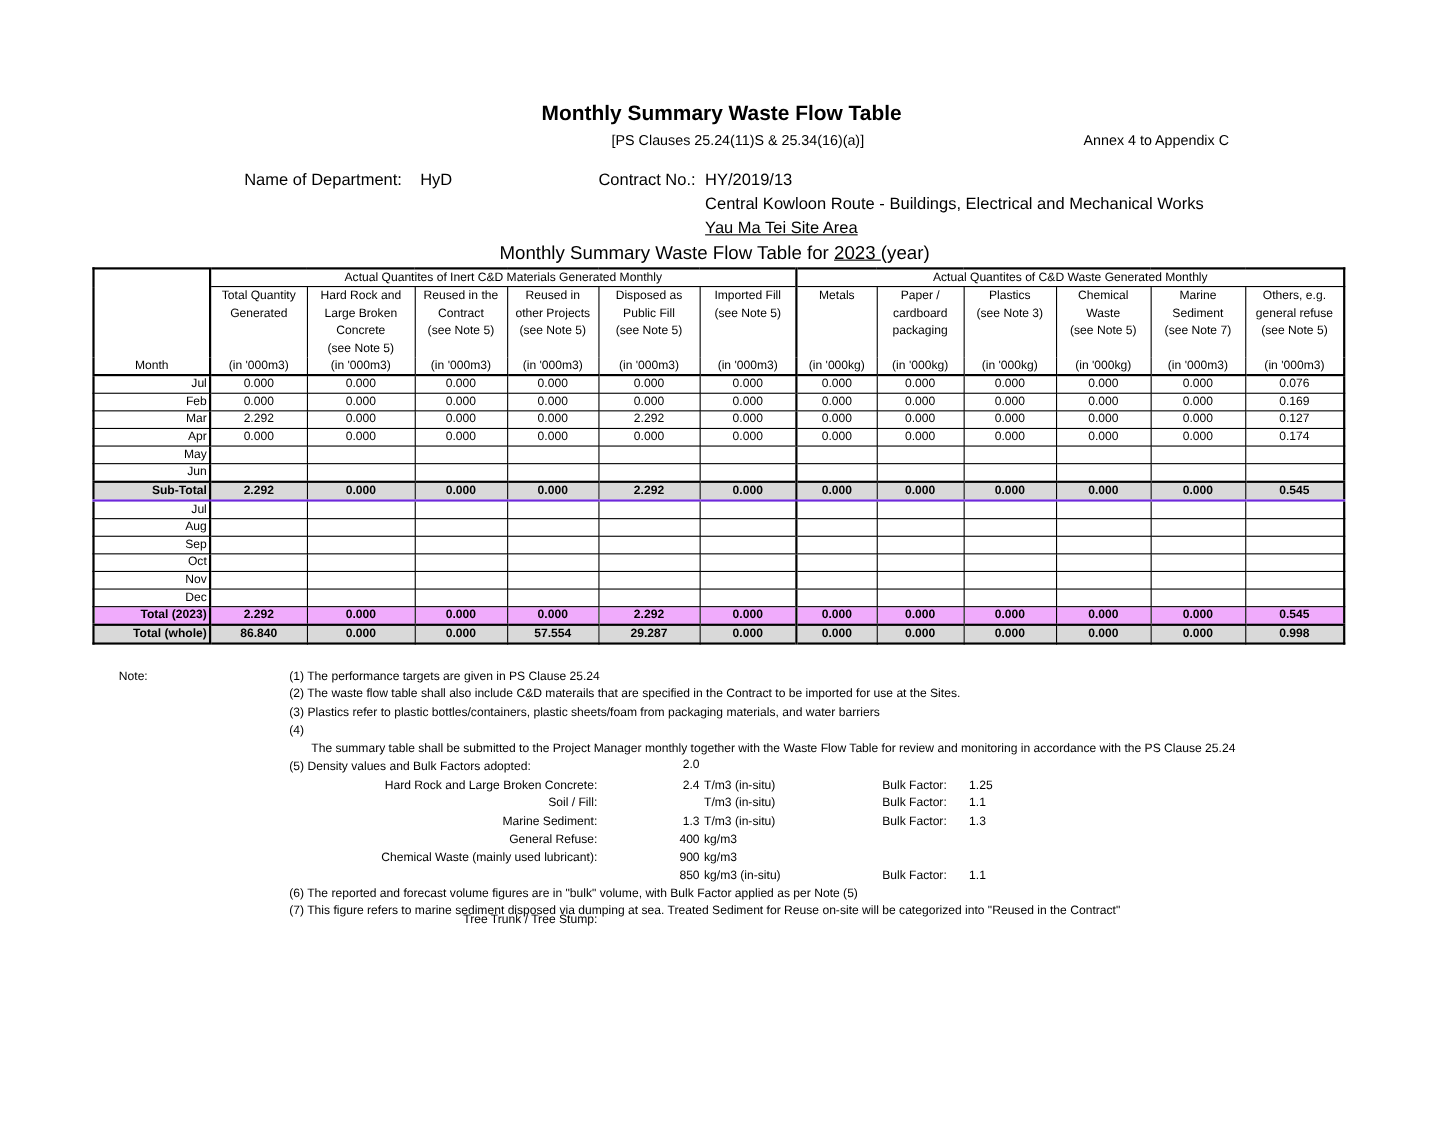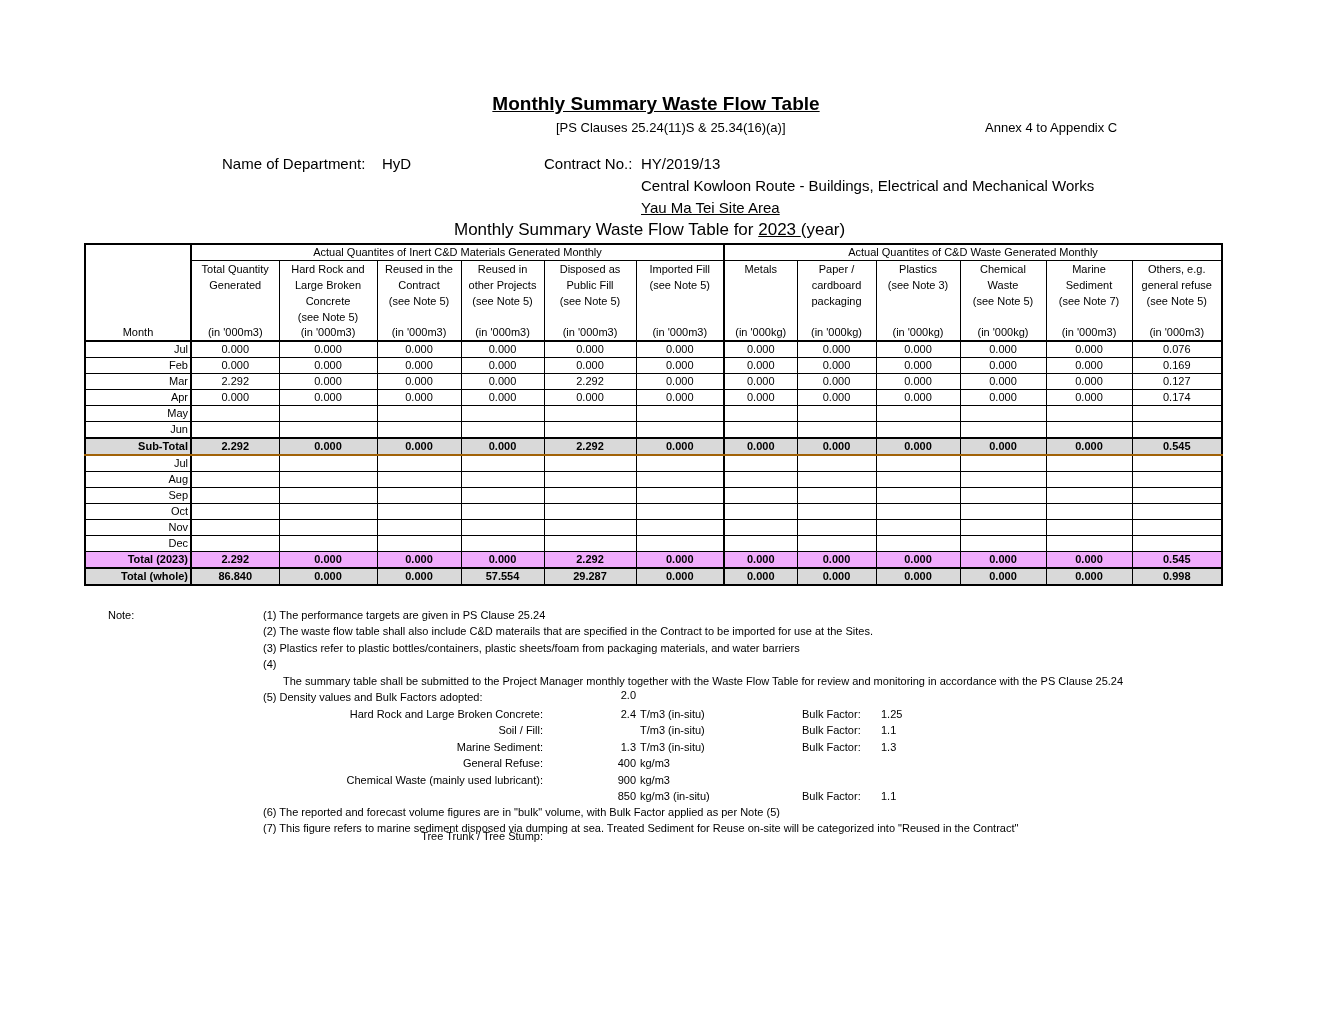--- a/index.html
+++ b/index.html
@@ -1,37 +1,37 @@
 <!DOCTYPE html>
 <html><head>
 <meta charset="utf-8">
 <style>
   html, body { margin: 0; padding: 0; background: #ffffff; }
   body { width: 1319px; height: 1020px; position: relative; font-family: "Liberation Sans", sans-serif; color: #000; overflow: hidden; }
   .abs { position: absolute; white-space: nowrap; }
-  .title { left: 0; width: 1312px; top: 93px; text-align: center; font-size: 19px; font-weight: bold; text-decoration: underline; }
+  .title { left: 0; width: 1312px; top: 93px; text-align: center; font-size: 19px; font-weight: bold; }
   .clauses { left: 516px; top: 120px; font-size: 13px; padding-left: 40px; }
   .annex { left: 985px; top: 120px; font-size: 13px; }
   .dept-label { left: 222px; top: 155px; font-size: 15px; }
   .dept-val { left: 382px; top: 155px; font-size: 15px; }
   .contract-label { left: 544px; top: 155px; font-size: 15px; }
   .contract-val { left: 641px; top: 155px; font-size: 15px; }
   .project { left: 641px; top: 177px; font-size: 15px; }
   .site { left: 641px; top: 199px; font-size: 15px; text-decoration: underline; }
   .table-title { left: 454px; top: 220px; font-size: 17px; }
   .table-title .yr { text-decoration: underline; }
 
   table.wft { position: absolute; left: 84px; top: 243px; border-collapse: collapse; font-size: 11px; table-layout: fixed; border: 2px solid #000; }
   table.wft td, table.wft th { border: 1px solid #000; padding: 0 2px; font-weight: normal; text-align: center; height: 15px; line-height: 15px; overflow: hidden; white-space: nowrap; }
   table.wft th.grp { height: 15px; border-bottom: 1px solid #000; }
   table.wft th.colhead { vertical-align: top; height: 64px; line-height: 16px; white-space: normal; border-bottom: none; }
   table.wft th.unit { border-top: none; border-bottom: 2px solid #000; }
   table.wft th.month-h { vertical-align: bottom; border-right: 2px solid #000; border-bottom: 2px solid #000; }
   table.wft td.month { text-align: right; border-right: 2px solid #000; }
-  table.wft tr.sub td { background: #d9d9d9; font-weight: bold; border-top: 2px solid #000; border-bottom: 2px solid #a16207; }
+  table.wft tr.sub td { background: #d9d9d9; font-weight: bold; border-top: 2px solid #000; border-bottom: 2px solid #6d28d9; }
   table.wft tr.tot td { background: #f0abfc; font-weight: bold; }
   table.wft tr.tot2 td { background: #d9d9d9; font-weight: bold; border-top: 2px solid #000; }
   table.wft .sep { border-right: 2px solid #000; }
   .note-label { position: absolute; left: 88px; top: 609px; font-size: 11px; margin-left: 20px; }
   .note-line { position: absolute; left: 263px; font-size: 11px; white-space: nowrap; }
   .dens-name { position: absolute; width: 280px; left: 263px; text-align: right; font-size: 11px; white-space: nowrap; }
   .dens-num { position: absolute; width: 36px; left: 600px; text-align: right; font-size: 11px; white-space: nowrap; }
   .dens-unit { position: absolute; left: 640px; font-size: 11px; white-space: nowrap; }
   .bulk-label { position: absolute; left: 802px; font-size: 11px; white-space: nowrap; }
   .bulk-val { position: absolute; left: 881px; font-size: 11px; white-space: nowrap; }

